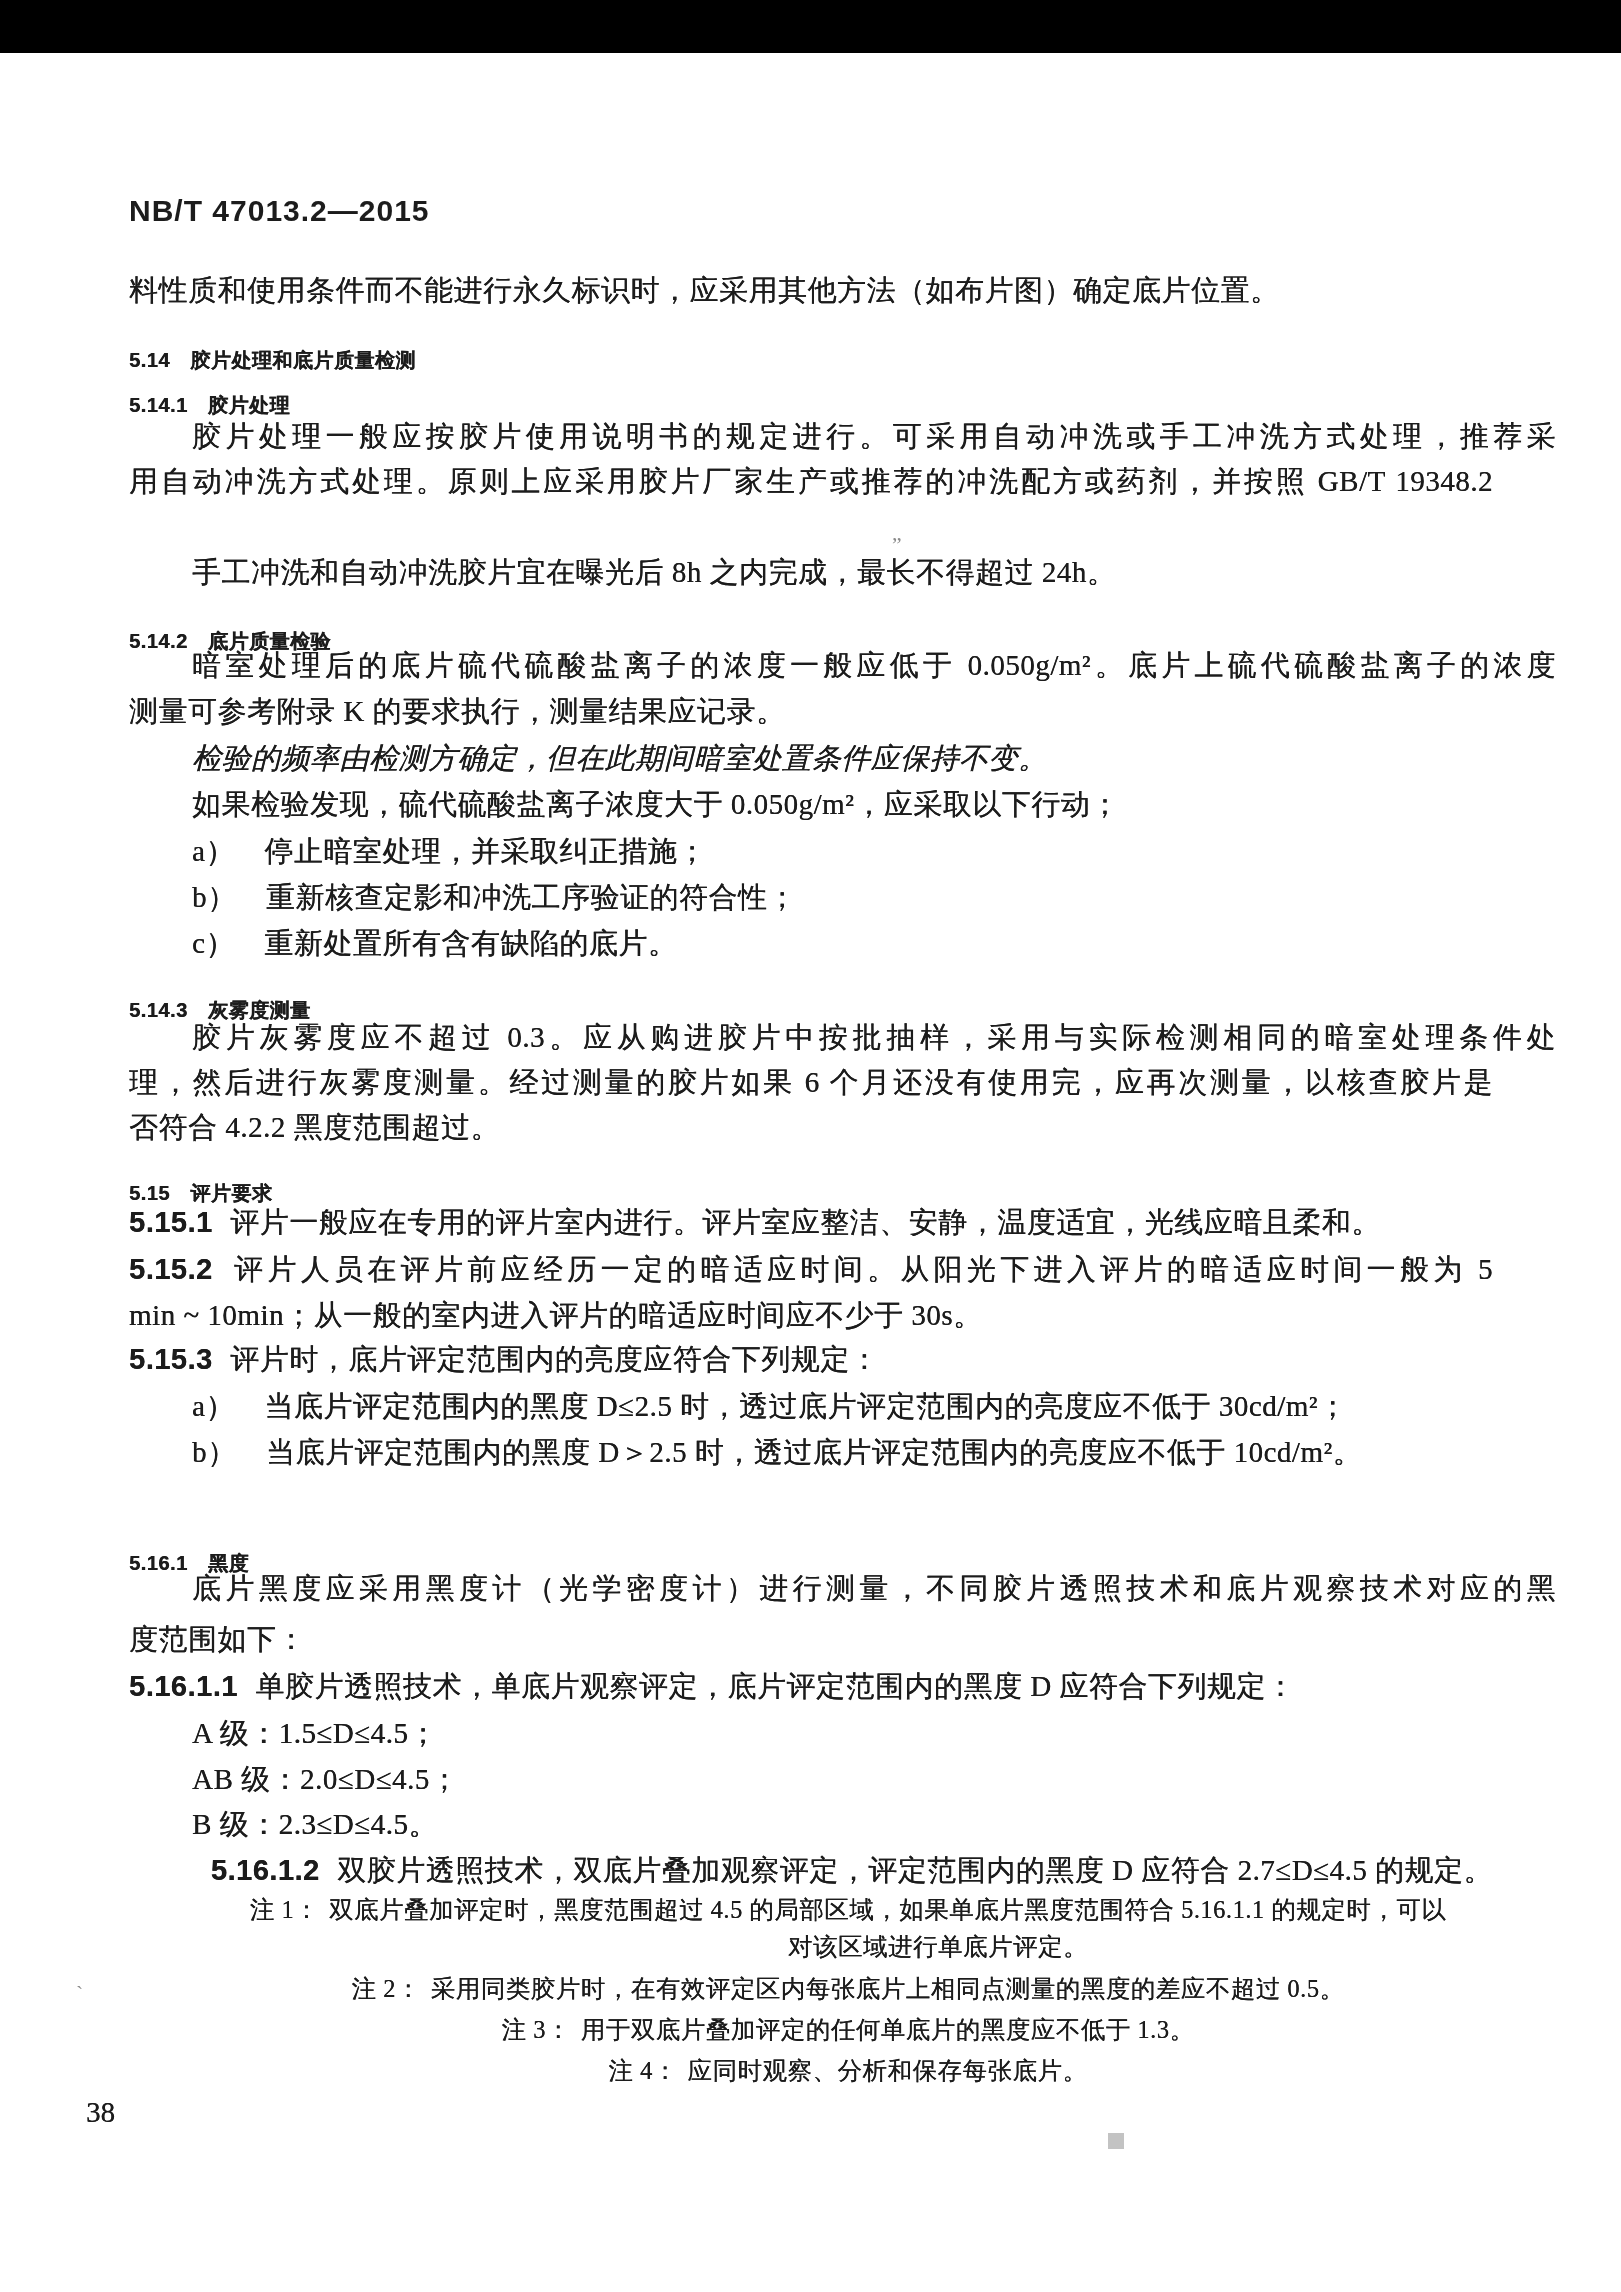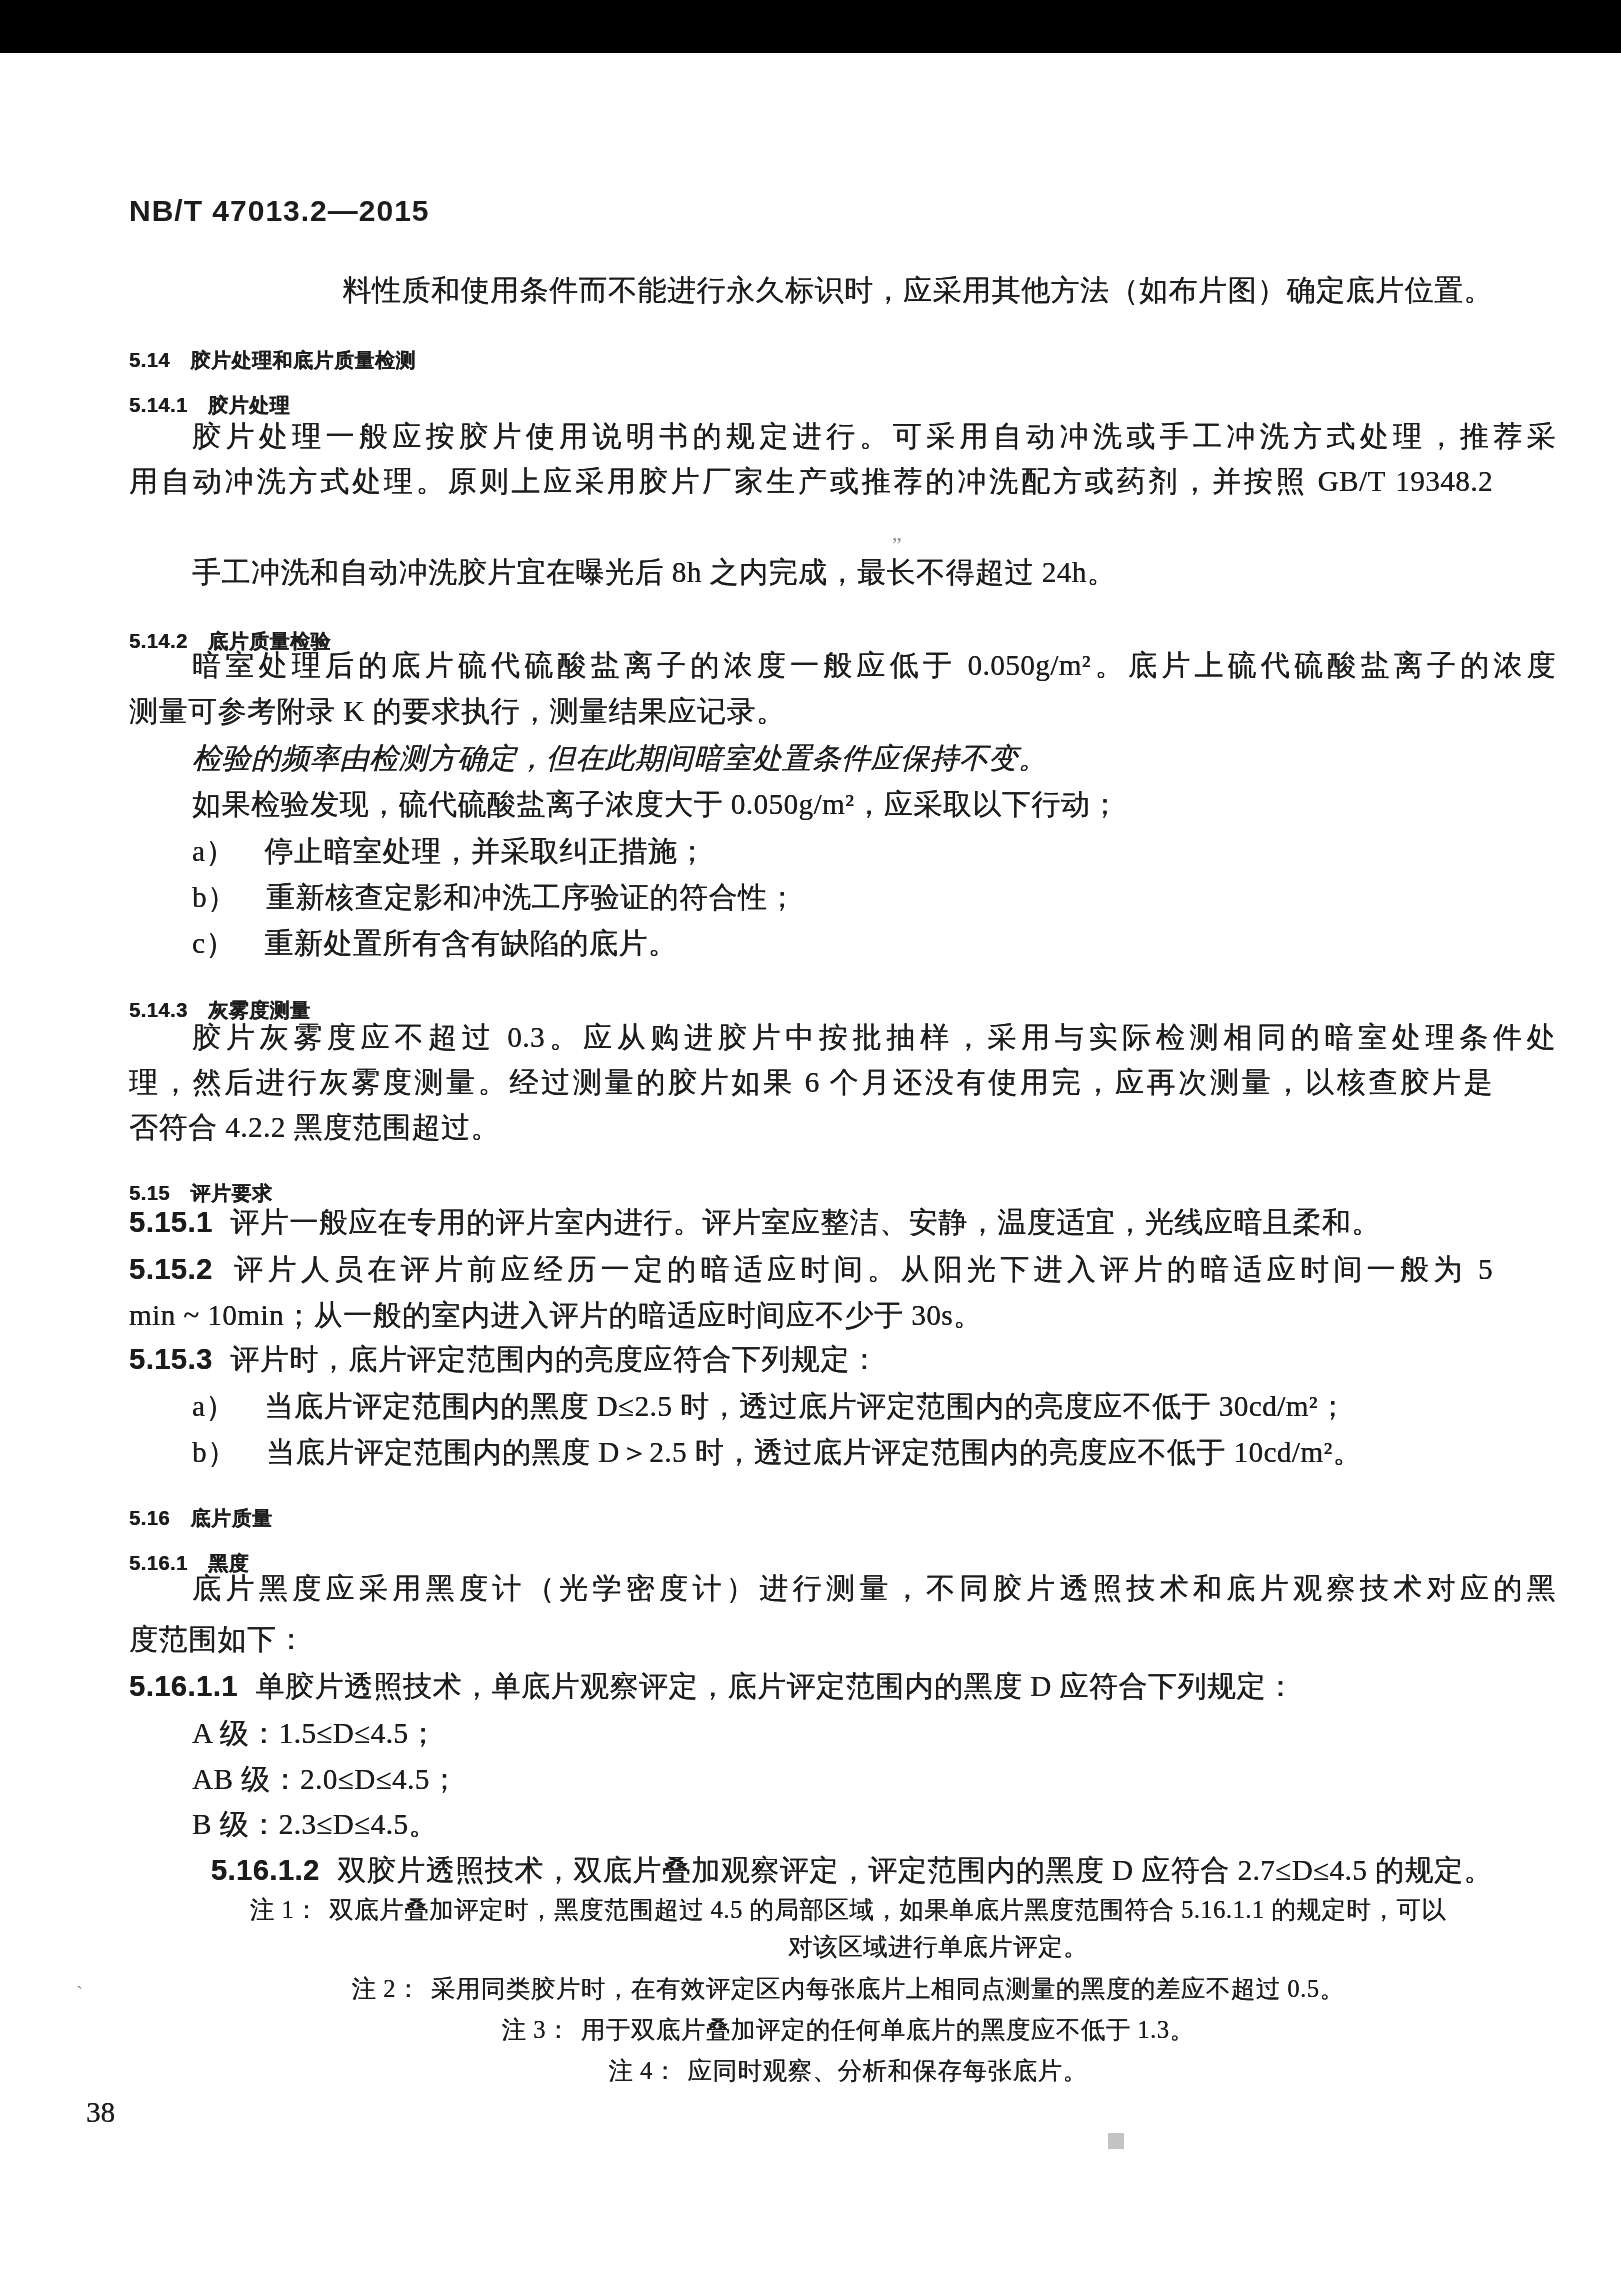--- a/index.html
+++ b/index.html
@@ -59,21 +59,21 @@
 </style>
 </head>
 <body>
 
 <div class="page">
   <div class="scan-bar"></div>
 
   <div class="doc-code">NB/T 47013.2—2015</div>
 
   <div class="doc-body">
-      <div class="line body" style="top: 272px; text-align: right;">料性质和使用条件而不能进行永久标识时，应采用其他方法（如布片图）确定底片位置。</div>
+      <div class="line body" style="top: 272px;">料性质和使用条件而不能进行永久标识时，应采用其他方法（如布片图）确定底片位置。</div>
       <div class="line heading" style="top: 320px;">5.14　胶片处理和底片质量检测</div>
       <div class="line heading" style="top: 365px;">5.14.1　胶片处理</div>
       <div class="line indent fill" style="top: 418px;">胶片处理一般应按胶片使用说明书的规定进行。可采用自动冲洗或手工冲洗方式处理，推荐采</div>
       <div class="line body fill" style="top: 463px;">用自动冲洗方式处理。原则上应采用胶片厂家生产或推荐的冲洗配方或药剂，并按照 GB/T 19348.2</div>
       <div class="line indent" style="top: 554px;">手工冲洗和自动冲洗胶片宜在曝光后 8h 之内完成，最长不得超过 24h。</div>
       <div class="line heading" style="top: 601px;">5.14.2　底片质量检验</div>
       <div class="line indent fill" style="top: 647px;">暗室处理后的底片硫代硫酸盐离子的浓度一般应低于 0.050g/m²。底片上硫代硫酸盐离子的浓度</div>
       <div class="line body" style="top: 693px;">测量可参考附录 K 的要求执行，测量结果应记录。</div>
       <div class="line indent" style="top: 740px; font-style: italic;">检验的频率由检测方确定，但在此期间暗室处置条件应保持不变。</div>
       <div class="line indent" style="top: 786px;">如果检验发现，硫代硫酸盐离子浓度大于 0.050g/m²，应采取以下行动；</div>
@@ -84,21 +84,20 @@
       <div class="line indent fill" style="top: 1019px;">胶片灰雾度应不超过 0.3。应从购进胶片中按批抽样，采用与实际检测相同的暗室处理条件处</div>
       <div class="line body fill" style="top: 1064px;">理，然后进行灰雾度测量。经过测量的胶片如果 6 个月还没有使用完，应再次测量，以核查胶片是</div>
       <div class="line body" style="top: 1109px;">否符合 4.2.2 黑度范围超过。</div>
       <div class="line heading" style="top: 1153px;">5.15　评片要求</div>
       <div class="line clause" style="top: 1204px;"><span class="num">5.15.1</span><span>评片一般应在专用的评片室内进行。评片室应整洁、安静，温度适宜，光线应暗且柔和。</span></div>
       <div class="line clause fill" style="top: 1251px;"><span class="num">5.15.2</span><span>评片人员在评片前应经历一定的暗适应时间。从阳光下进入评片的暗适应时间一般为 5</span></div>
       <div class="line body" style="top: 1297px;">min ~ 10min；从一般的室内进入评片的暗适应时间应不少于 30s。</div>
       <div class="line clause" style="top: 1341px;"><span class="num">5.15.3</span><span>评片时，底片评定范围内的亮度应符合下列规定：</span></div>
       <div class="line list" style="top: 1388px;">a）　当底片评定范围内的黑度 D≤2.5 时，透过底片评定范围内的亮度应不低于 30cd/m²；</div>
       <div class="line list" style="top: 1434px;">b）　当底片评定范围内的黑度 D＞2.5 时，透过底片评定范围内的亮度应不低于 10cd/m²。</div>
-      <div class="line heading" style="top: 1478px;">5.16　底片质量</div>
       <div class="line heading" style="top: 1523px;">5.16.1　黑度</div>
       <div class="line indent fill" style="top: 1570px;">底片黑度应采用黑度计（光学密度计）进行测量，不同胶片透照技术和底片观察技术对应的黑</div>
       <div class="line body" style="top: 1621px;">度范围如下：</div>
       <div class="line clause" style="top: 1668px;"><span class="num">5.16.1.1</span><span>单胶片透照技术，单底片观察评定，底片评定范围内的黑度 D 应符合下列规定：</span></div>
       <div class="line list" style="top: 1715px;">A 级：1.5≤D≤4.5；</div>
       <div class="line list" style="top: 1761px;">AB 级：2.0≤D≤4.5；</div>
       <div class="line list" style="top: 1806px;">B 级：2.3≤D≤4.5。</div>
       <div class="line clause" style="top: 1852px; text-align: right;"><span class="num">5.16.1.2</span><span>双胶片透照技术，双底片叠加观察评定，评定范围内的黑度 D 应符合 2.7≤D≤4.5 的规定。</span></div>
       <div class="line note" style="top: 1894px;"><span class="nlabel">注 1：</span><span>双底片叠加评定时，黑度范围超过 4.5 的局部区域，如果单底片黑度范围符合 5.16.1.1 的规定时，可以</span></div>
       <div class="line note_cont" style="top: 1931px;">对该区域进行单底片评定。</div>

